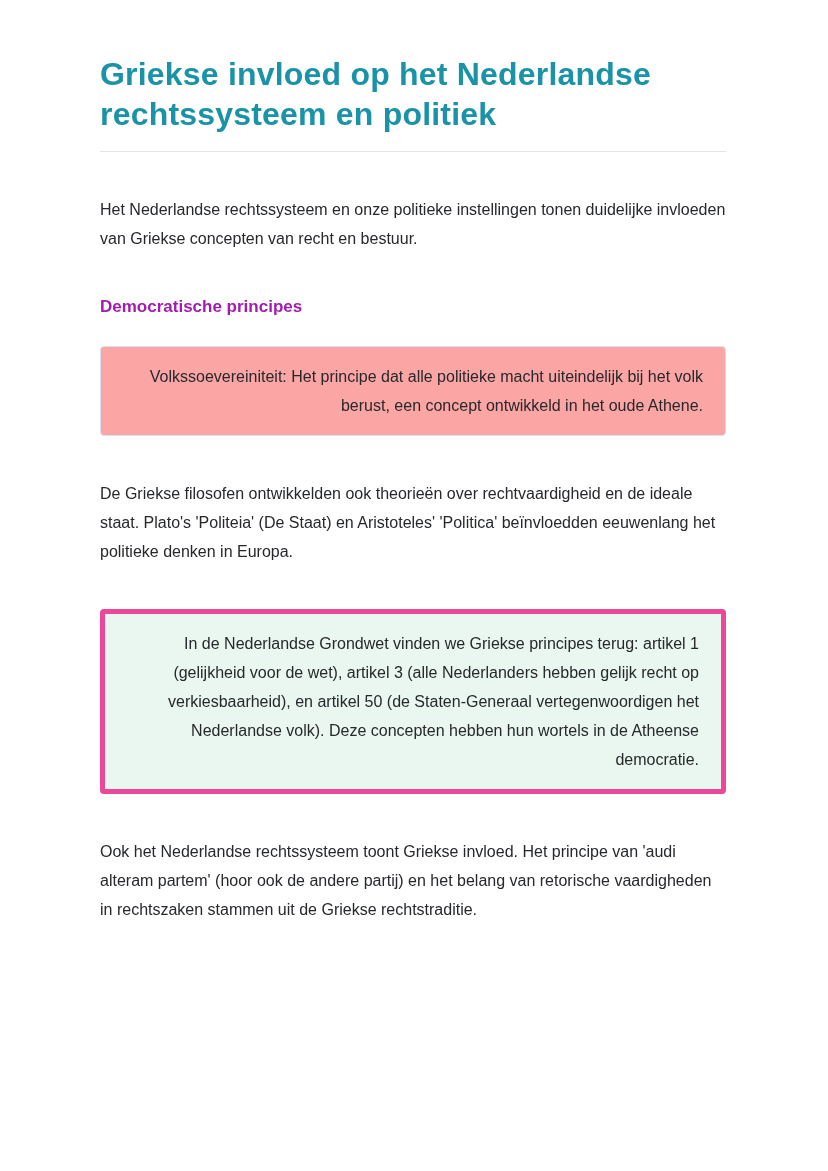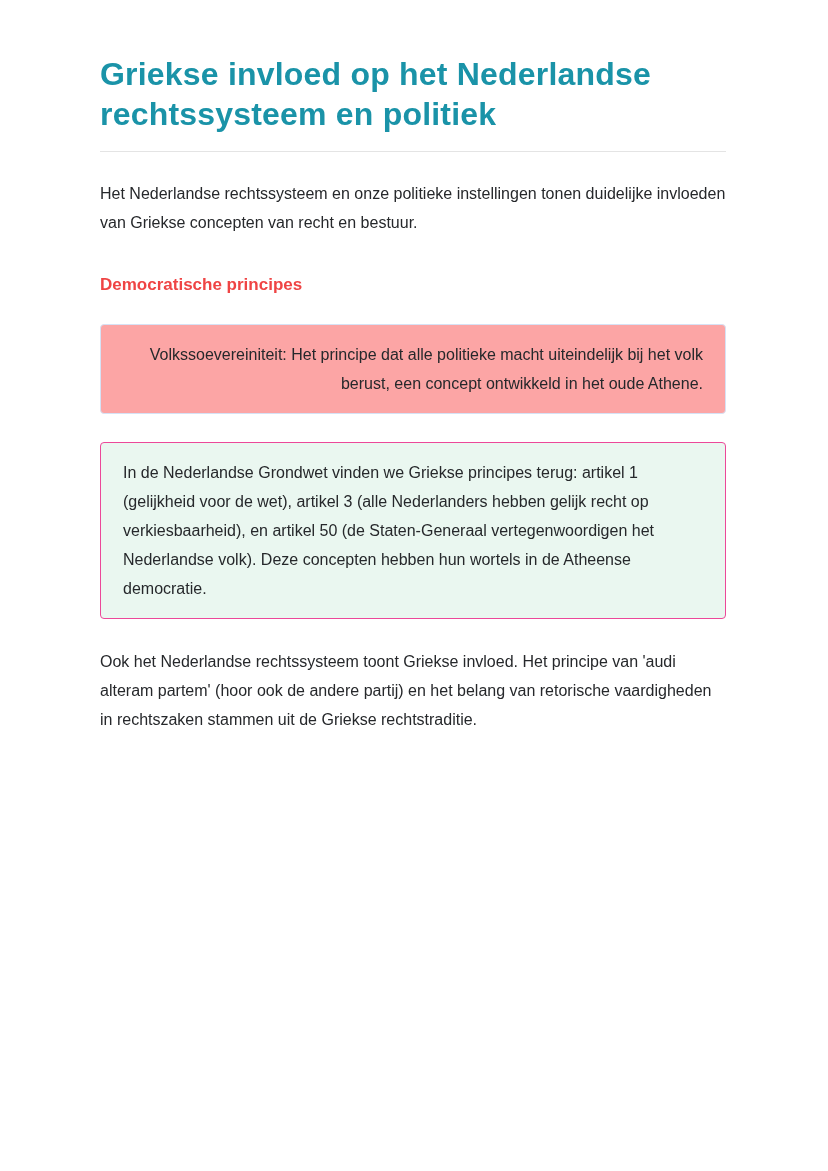--- a/index.html
+++ b/index.html
@@ -27,65 +27,67 @@
   }
   .title-divider {
     border: none;
     border-top: 1px solid #e4e4e4;
     margin: 0;
   }
   .body-text {
     font-size: 16px;
     line-height: 29px;
     color: #26282b;
-    margin: 27px 0;
+    margin: 43px 0;
   }
   .section-heading {
     font-size: 17px;
     line-height: 22px;
     font-weight: 700;
-    color: #ef4444;
+    color: #a21caf;
     margin: 37px 0 26px 0;
   }
   .callout {
     border-radius: 4px;
     padding: 15px 22px;
     margin: 28px 0;
   }
   .callout .body-text {
     margin: 0;
   }
   .callout-blue {
     background: #fca5a5;
     border: 1px solid #d6e2f5;
     text-align: right;
   }
   .callout-green {
     background: #eaf7f0;
-    border: 1px solid #ec4899;
+    border: 5px solid #ec4899;
+    text-align: right;
   }
 </style>
 </head>
 <body>
 
 <div class="page">
 
   <h1 class="doc-title">Griekse invloed op het Nederlandse rechtssysteem en politiek</h1>
 
   <hr class="title-divider">
 
   <p class="body-text">Het Nederlandse rechtssysteem en onze politieke instellingen tonen duidelijke invloeden van Griekse concepten van recht en bestuur.</p>
 
   <h3 class="section-heading">Democratische principes</h3>
 
 
   <div class="callout callout-blue">
     <p class="body-text">Volkssoevereiniteit: Het principe dat alle politieke macht uiteindelijk bij het volk berust, een concept ontwikkeld in het oude Athene.</p>
   </div>
 
+  <p class="body-text">De Griekse filosofen ontwikkelden ook theorieën over rechtvaardigheid en de ideale staat. Plato's 'Politeia' (De Staat) en Aristoteles' 'Politica' beïnvloedden eeuwenlang het politieke denken in Europa.</p>
 
   <div class="callout callout-green">
     <p class="body-text">In de Nederlandse Grondwet vinden we Griekse principes terug: artikel 1 (gelijkheid voor de wet), artikel 3 (alle Nederlanders hebben gelijk recht op verkiesbaarheid), en artikel 50 (de Staten-Generaal vertegenwoordigen het Nederlandse volk). Deze concepten hebben hun wortels in de Atheense democratie.</p>
   </div>
 
   <p class="body-text">Ook het Nederlandse rechtssysteem toont Griekse invloed. Het principe van 'audi alteram partem' (hoor ook de andere partij) en het belang van retorische vaardigheden in rechtszaken stammen uit de Griekse rechtstraditie.</p>
 
 </div>
 
 </body></html>

